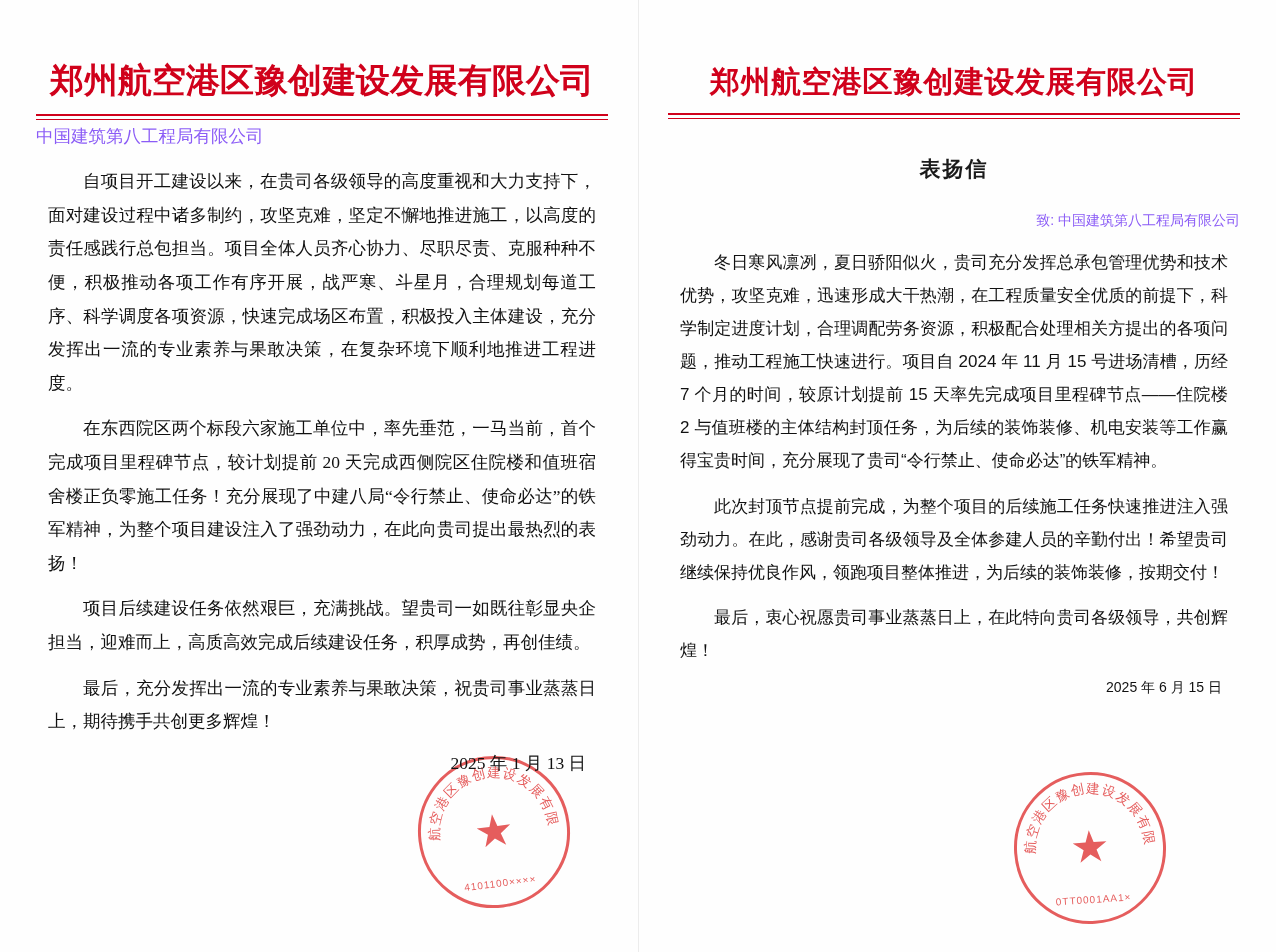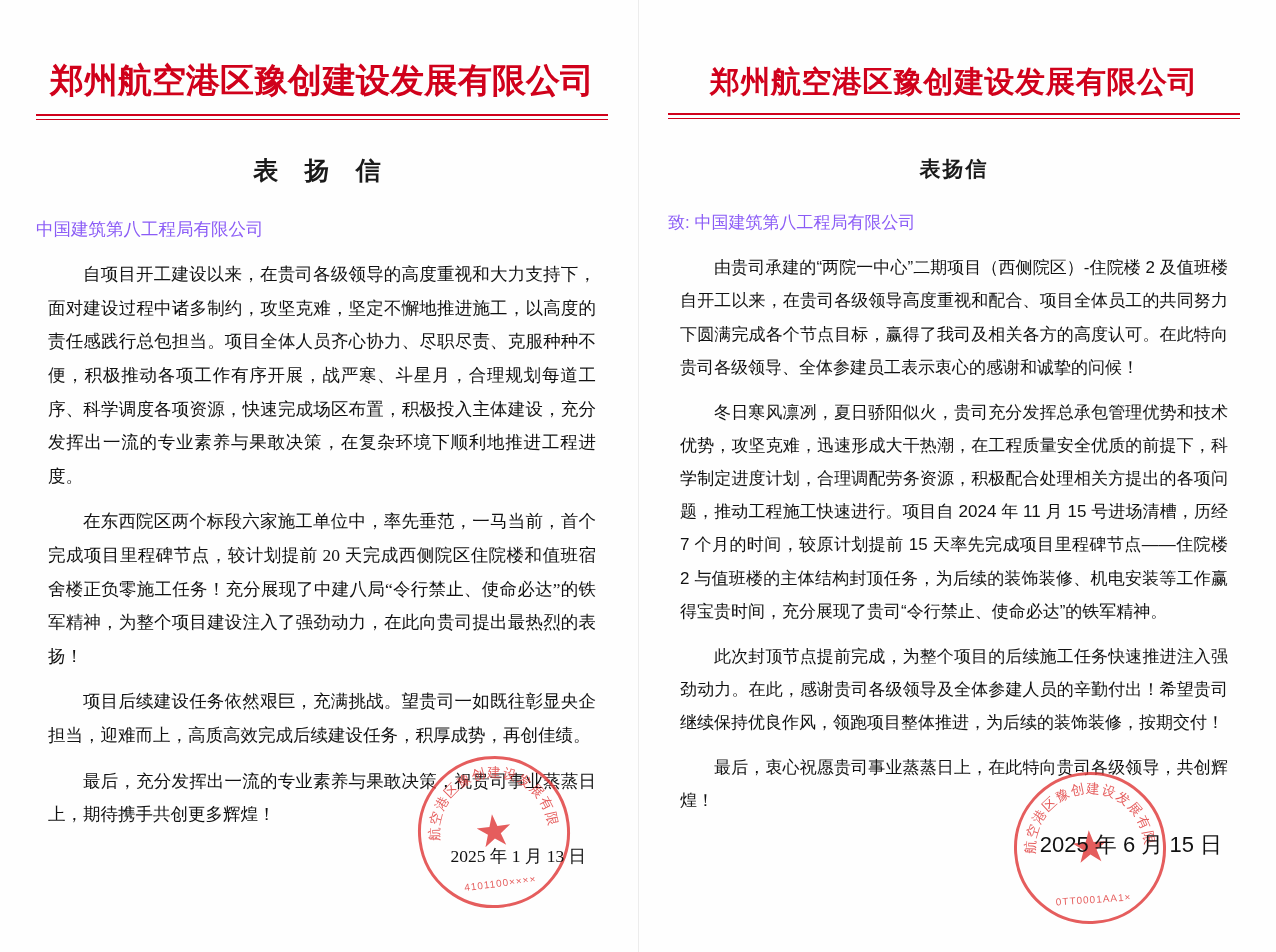--- a/index.html
+++ b/index.html
@@ -79,21 +79,22 @@
     letter-spacing: 2px;
     margin: 36px 0 24px 0;
   }
   .salutation {
     font-size: 17.5px;
     color: #8b5cf6;
     margin-bottom: 2px;
     line-height: 1.9;
   }
   .salutation-right {
-    font-size: 17px;
+    font-size: 14px;
+    text-align: right;
   }
   p.body-para {
     margin: 12px;
     color: #111;
     text-align: justify;
     text-justify: inter-ideograph;
   }
   .letter-left p.body-para {
     font-size: 17.5px;
     line-height: 1.92;
@@ -109,21 +110,21 @@
     font-family: "Liberation Sans", "DejaVu Sans", sans-serif;
   }
   .date-line {
     text-align: right;
     color: #111;
     margin-top: 8px;
     position: relative;
     z-index: 3;
   }
   .date-left { font-size: 17.5px; padding-right: 22px; }
-  .date-right { font-size: 22px; padding-right: 18px; font-family: "Liberation Sans","DejaVu Sans",sans-serif; }
+  .date-right { font-size: 14px; padding-right: 18px; font-family: "Liberation Sans","DejaVu Sans",sans-serif; }
 
   
   .seal {
     position: absolute;
     width: 146px;
     height: 146px;
     border: 3px solid #e03a3a;
     border-radius: 50%;
     opacity: 0.82;
     z-index: 2;
@@ -171,21 +172,20 @@
 </head>
 <body>
 
 <div class="page-wrap">
 
   <div class="letter letter-left">
     <div class="letterhead letterhead-left">郑州航空港区豫创建设发展有限公司</div>
     <div class="head-rule"></div>
     <div class="head-rule thin"></div>
 
-    <div class="title title-left">表 扬 信</div>
 
     <div class="salutation">中国建筑第八工程局有限公司</div>
 
     <p class="body-para">自项目开工建设以来，在贵司各级领导的高度重视和大力支持下，面对建设过程中诸多制约，攻坚克难，坚定不懈地推进施工，以高度的责任感践行总包担当。项目全体人员齐心协力、尽职尽责、克服种种不便，积极推动各项工作有序开展，战严寒、斗星月，合理规划每道工序、科学调度各项资源，快速完成场区布置，积极投入主体建设，充分发挥出一流的专业素养与果敢决策，在复杂环境下顺利地推进工程进度。</p>
     <p class="body-para">在东西院区两个标段六家施工单位中，率先垂范，一马当前，首个完成项目里程碑节点，较计划提前 20 天完成西侧院区住院楼和值班宿舍楼正负零施工任务！充分展现了中建八局“令行禁止、使命必达”的铁军精神，为整个项目建设注入了强劲动力，在此向贵司提出最热烈的表扬！</p>
     <p class="body-para">项目后续建设任务依然艰巨，充满挑战。望贵司一如既往彰显央企担当，迎难而上，高质高效完成后续建设任务，积厚成势，再创佳绩。</p>
     <p class="body-para">最后，充分发挥出一流的专业素养与果敢决策，祝贵司事业蒸蒸日上，期待携手共创更多辉煌！</p>
 
     <div class="date-line date-left">2025 年 1 月 13 日</div>
   </div>
@@ -194,21 +194,20 @@
 
   <div class="letter letter-right">
     <div class="letterhead letterhead-right">郑州航空港区豫创建设发展有限公司</div>
     <div class="head-rule"></div>
     <div class="head-rule thin"></div>
 
     <div class="title title-right">表扬信</div>
 
     <div class="salutation salutation-right">致:  中国建筑第八工程局有限公司</div>
 
-    <p class="body-para">由贵司承建的“两院一中心”二期项目（西侧院区）-住院楼 2 及值班楼自开工以来，在贵司各级领导高度重视和配合、项目全体员工的共同努力下圆满完成各个节点目标，赢得了我司及相关各方的高度认可。在此特向贵司各级领导、全体参建员工表示衷心的感谢和诚挚的问候！</p>
     <p class="body-para">冬日寒风凛冽，夏日骄阳似火，贵司充分发挥总承包管理优势和技术优势，攻坚克难，迅速形成大干热潮，在工程质量安全优质的前提下，科学制定进度计划，合理调配劳务资源，积极配合处理相关方提出的各项问题，推动工程施工快速进行。项目自 2024 年 11 月 15 号进场清槽，历经 7 个月的时间，较原计划提前 15 天率先完成项目里程碑节点——住院楼 2 与值班楼的主体结构封顶任务，为后续的装饰装修、机电安装等工作赢得宝贵时间，充分展现了贵司“令行禁止、使命必达”的铁军精神。</p>
     <p class="body-para">此次封顶节点提前完成，为整个项目的后续施工任务快速推进注入强劲动力。在此，感谢贵司各级领导及全体参建人员的辛勤付出！希望贵司继续保持优良作风，领跑项目整体推进，为后续的装饰装修，按期交付！</p>
     <p class="body-para">最后，衷心祝愿贵司事业蒸蒸日上，在此特向贵司各级领导，共创辉煌！</p>
 
     <div class="date-line date-right">2025 年 6 月 15 日</div>
   </div>
 
   <div class="seal seal-left">
     <div class="arc-text">
       <svg viewBox="0 0 146 146">

